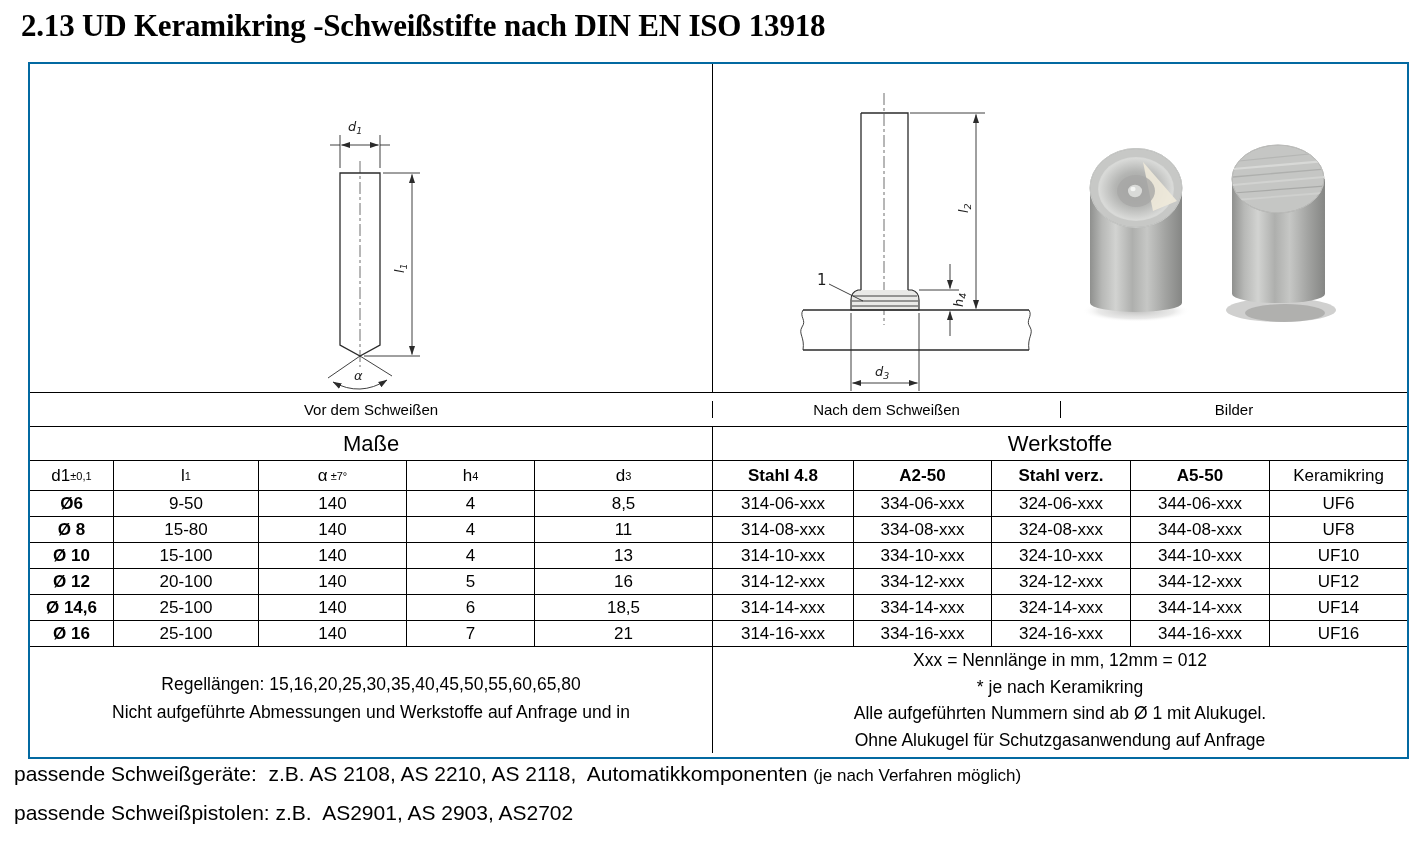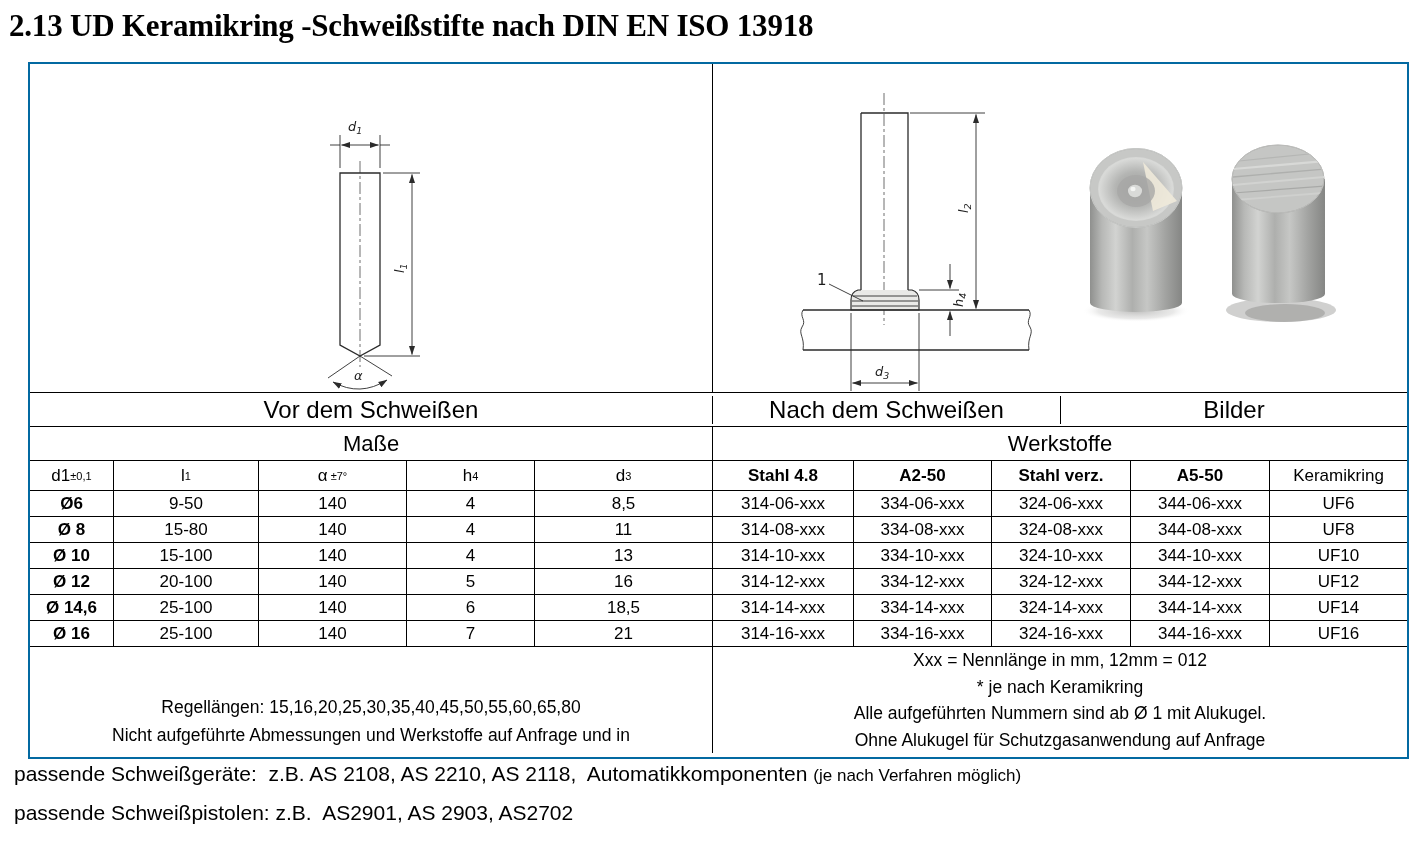--- a/index.html
+++ b/index.html
@@ -3,54 +3,54 @@
 <meta charset="utf-8">
 <style>
   * { box-sizing: border-box; margin: 0; padding: 0; }
   html,body { background:#ffffff; }
   body {
     width:1428px; height:852px; position:relative;
     font-family:"Liberation Sans", sans-serif; color:#000;
     overflow:hidden;
   }
   .page-title {
-    position:absolute; left:9px; top:8px;
+    position:absolute; left:21px; top:8px;
     font-family:"Liberation Serif", serif; font-weight:bold;
     font-size:31px; letter-spacing:-0.2px; white-space:pre;
   }
   .doc-table {
     position:absolute; left:28px; top:62px;
     width:1381px; height:697px;
     border:2px solid #0369a1;
   }
   .row { display:flex; border-top:1px solid #000; width:1377px; }
   .row:first-child { border-top:none; }
   .cell {
     border-left:1px solid #000;
     display:flex; align-items:center; justify-content:center;
     overflow:hidden; position:relative;
   }
   .cell:first-child { border-left:none; }
   
   .row-images   { height:328px; }
-  .row-sections { height:34px;  font-size:24px;align-items:center; }
+  .row-sections { height:34px;  font-size:15px;align-items:center; }
   .row-groups   { height:34px;  font-size:22px; }
   .row-colheads { height:30px;  font-size:17px; }
   .row-data     { height:26px;  font-size:17px; }
   .row-notes    { height:107px; font-size:17.5px; }
   
   .wl0{width:83px}  .wl1{width:145px} .wl2{width:148px} .wl3{width:128px} .wl4{width:178px}
   .wr0{width:141px} .wr1{width:138px} .wr2{width:139px} .wr3{width:139px} .wr4{width:138px}
   .half-l{width:682px} .half-r{width:695px}
   .w-after{width:348px} .w-bilder{width:347px}
   .b { font-weight:bold; }
   sub { font-size:11px; }
   sub.gap { margin-left:3px; }
   .notes { flex-direction:column; text-align:center; }
-  .notes-left  { justify-content:flex-end; line-height:28px; padding-bottom:4px; }
+  .notes-left  { justify-content:center; line-height:28px; padding-bottom:4px; }
   .notes-right { justify-content:center;  line-height:26.5px; }
   .bottom-line { position:absolute; left:14px; font-size:21px; white-space:pre; }
   .bottom-line .small { font-size:17px; }
   .bl1 { top:762px; }
   .bl2 { top:801px;text-align:center; }
   
   svg .ln   { stroke:#2b2b2b; stroke-width:1.3; fill:none; }
   svg .thin { stroke:#2b2b2b; stroke-width:0.9; fill:none; }
   svg .cl   { stroke:#4a4a4a; stroke-width:0.8; fill:none; stroke-dasharray:12 3 3 3; }
   svg .dim  { font-family:"DejaVu Sans", sans-serif; font-style:italic; font-size:13px; fill:#1c1c1c; }

